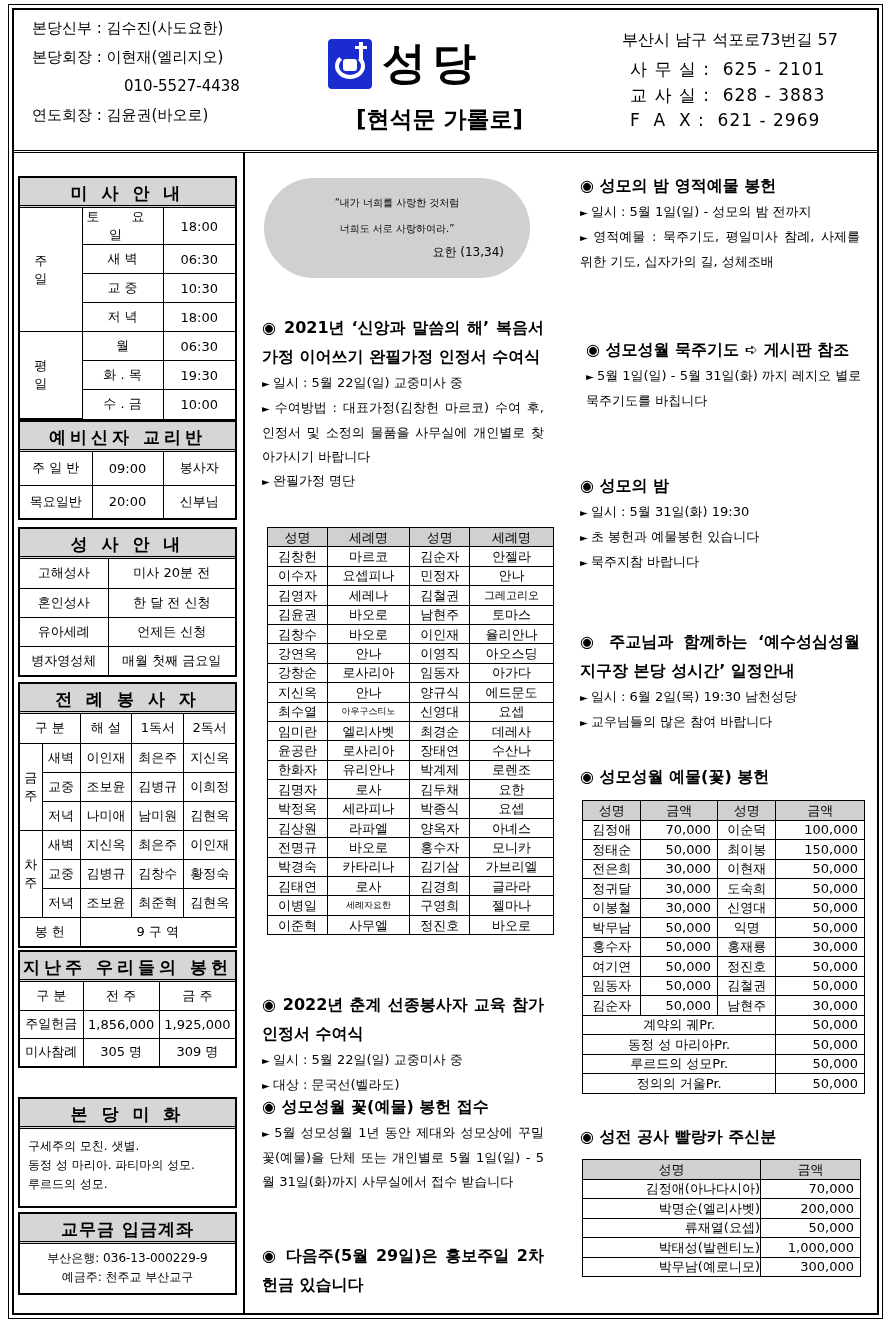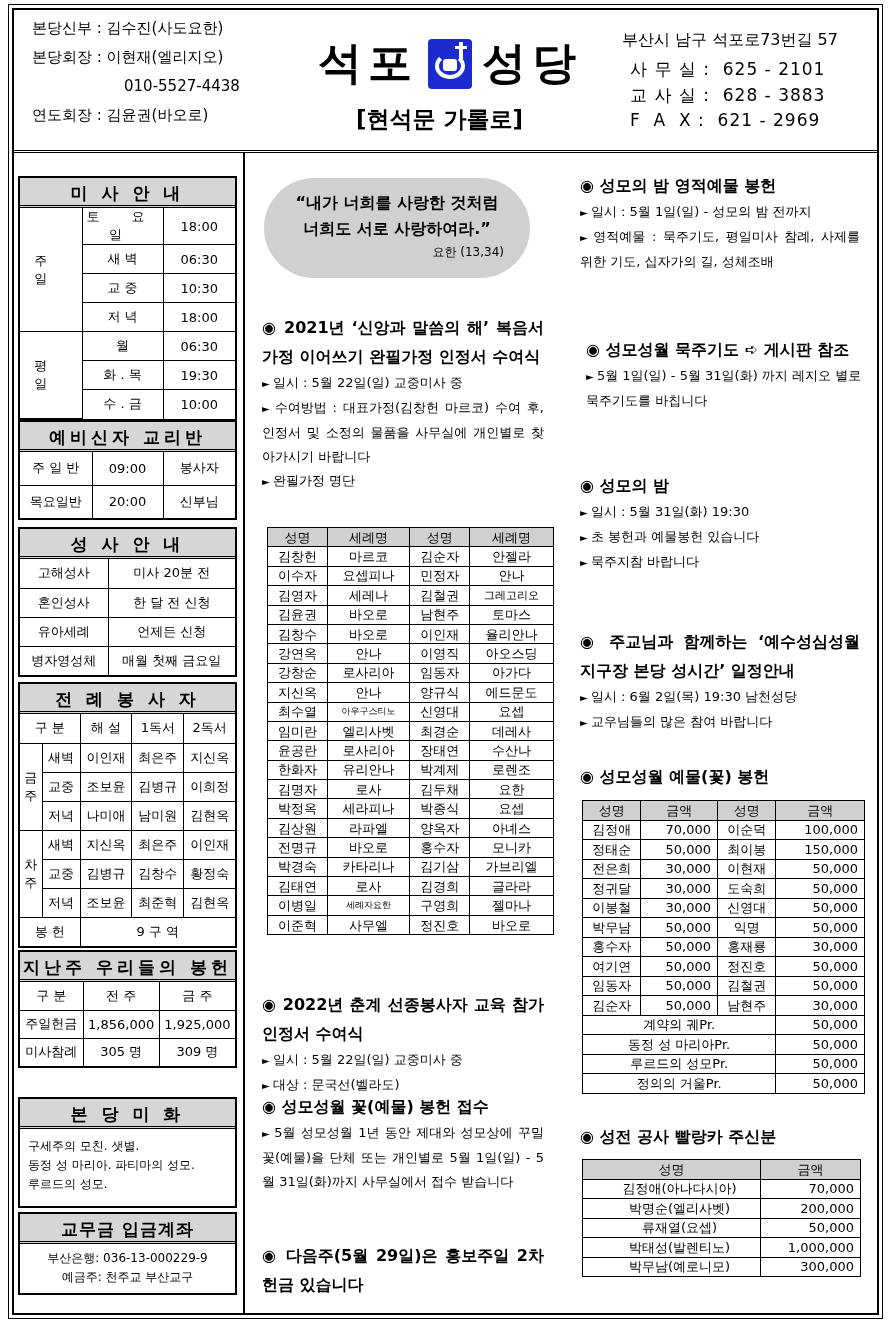--- a/index.html
+++ b/index.html
@@ -35,21 +35,21 @@
   .misa .lbl { letter-spacing: 14px; }
   .misa .day { letter-spacing: 20px; }
   .katec td { height: 33px; }
   .sacr td { height: 29px; }
   .litur td { height: 29px; font-size: 13px; }
   .off td { height: 28px; font-size: 13px; }
   .mihwa { font-size: 12px; line-height: 19px; padding: 8px 8px 12px 8px; }
   .account { font-size: 12px; line-height: 19px; padding: 5px 4px 6px 4px; text-align: center; }
   
   .quote { position: absolute; left: 264px; top: 178px; width: 266px; height: 100px; background: #d0d0d0; border-radius: 50px; text-align: center; }
-  .quote .q1 { font-weight: bold; font-size: 16px; margin-top: 12px; line-height: 26px; }
+  .quote .q1 { font-weight: normal; font-size: 10px; margin-top: 12px; line-height: 26px; }
   .quote .ref { font-size: 12px; text-align: right; padding-right: 26px; margin-top: 2px; }
   .sec { position: absolute; font-size: 13px; line-height: 24px; }
   .sec .st { font-weight: bold; font-size: 16px; line-height: 29px; text-align: justify; }
   .sec .b { display: block; }
   .sec .b::before { content: "► "; font-size: 10px; }
   .c-sec1 { left: 262px; top: 313px; width: 282px; }
   table.names { position: absolute; left: 267px; top: 527px; width: 287px; border-collapse: collapse; font-size: 13px; }
   table.names td, table.names th { border: 1px solid #000; text-align: center; height: 19.4px; line-height: 17px; font-weight: normal; }
   table.names th { background: #d0d0d0; }
   table.names .small { font-size: 9px; }
@@ -65,38 +65,37 @@
   .r-sec5 { left: 580px; top: 762px; width: 280px; }
   .r-sec6 { left: 580px; top: 1122px; width: 280px; }
   table.money { position: absolute; left: 582px; top: 800px; width: 283px; border-collapse: collapse; font-size: 13px; }
   table.money td, table.money th { border: 1px solid #000; height: 19.5px; line-height: 17px; font-weight: normal; }
   table.money th { background: #d0d0d0; text-align: center; }
   table.money td.n { text-align: center; border-radius: 6px; }
   table.money td.a { text-align: right; padding-right: 6px; }
   table.cart { position: absolute; left: 582px; top: 1159px; width: 279px; border-collapse: collapse; font-size: 13px; }
   table.cart td, table.cart th { border: 1px solid #000; height: 19.5px; line-height: 17px; font-weight: normal; }
   table.cart th { background: #d0d0d0; text-align: center; }
-  table.cart td.n { text-align: center; padding-left: 16px; }
+  table.cart td.n { text-align: right; padding-left: 16px; }
   table.cart td.a { text-align: right; padding-right: 6px; }
 </style>
 </head>
 <body>
 
 <div class="outer"></div>
 <div class="inner"></div>
 
 <div class="hdr-left">
   <div class="row">본당신부 : 김수진(사도요한)</div>
   <div class="row">본당회장 : 이현재(엘리지오)</div>
   <div class="row phone">010-5527-4438</div>
   <div class="row">연도회장 : 김윤권(바오로)</div>
 </div>
 
 <div class="title">
-  <span>석포</span>
   <div class="logo">
     <div class="ring"></div>
       <div class="inner-dot"></div>
     <div class="cross-v"></div>
       <div class="cross-h"></div>
   </div>
   <span>성당</span>
 </div>
 <div class="subtitle">[현석문 가롤로]</div>
 

